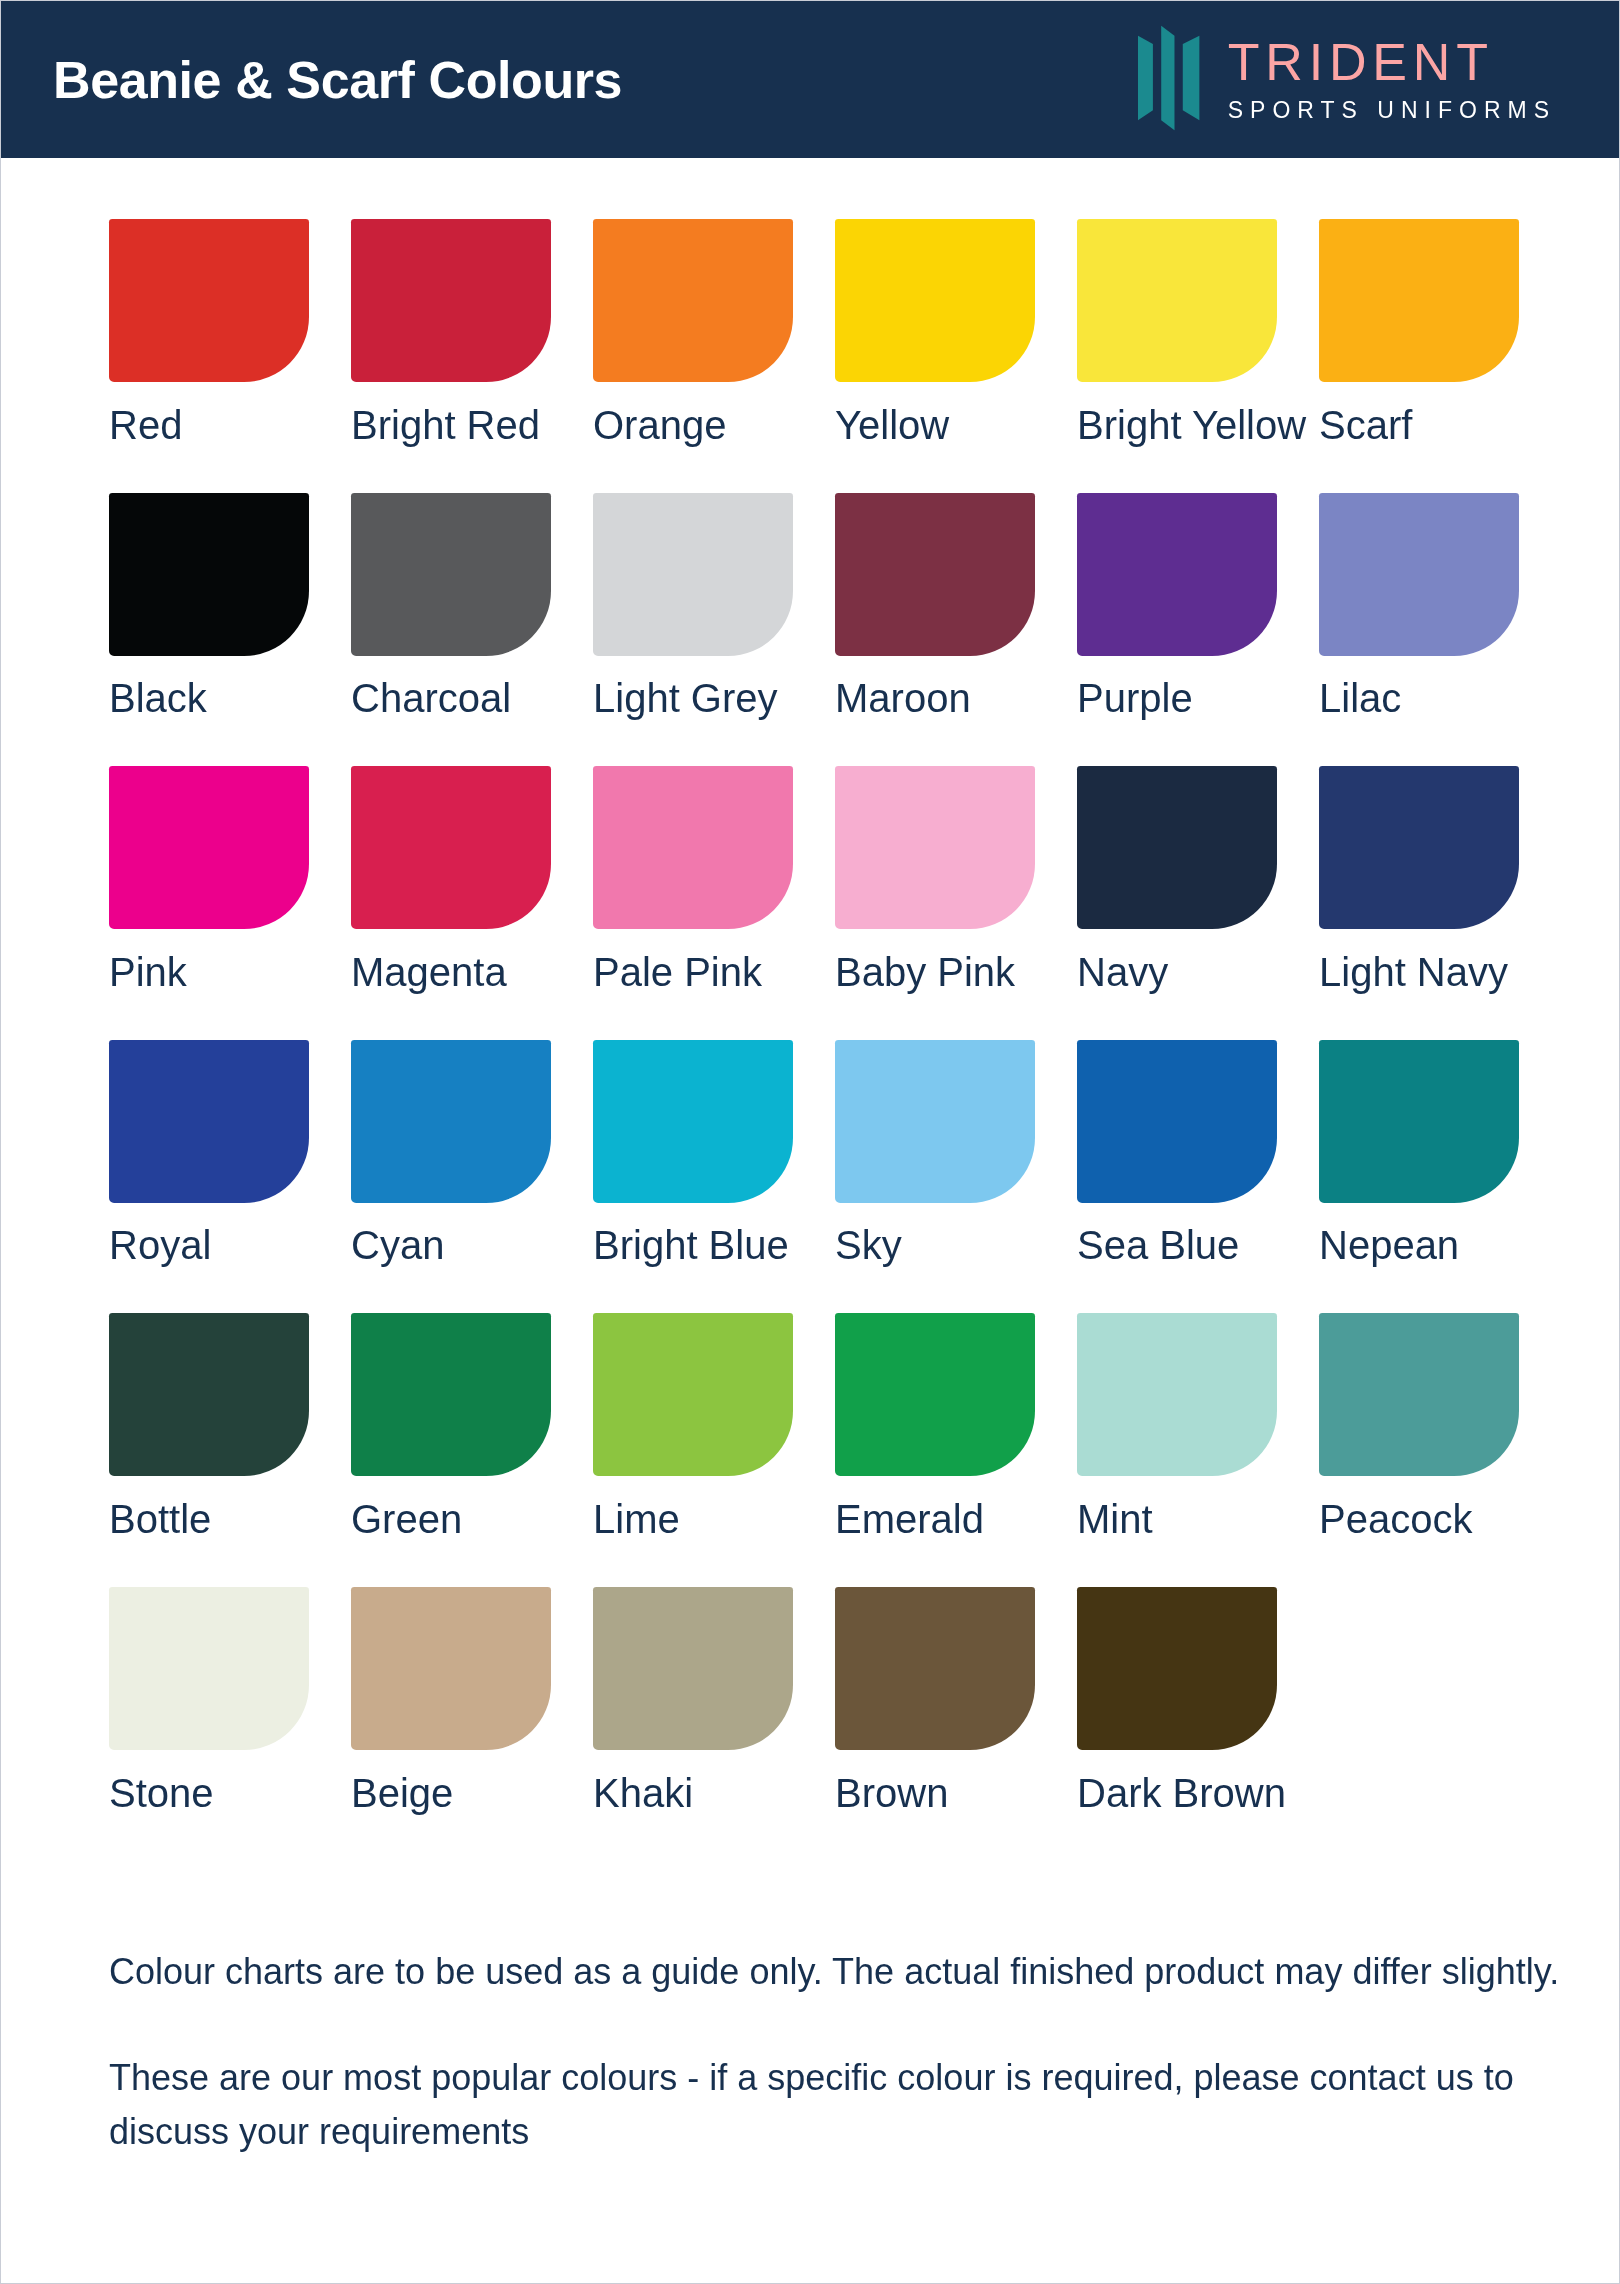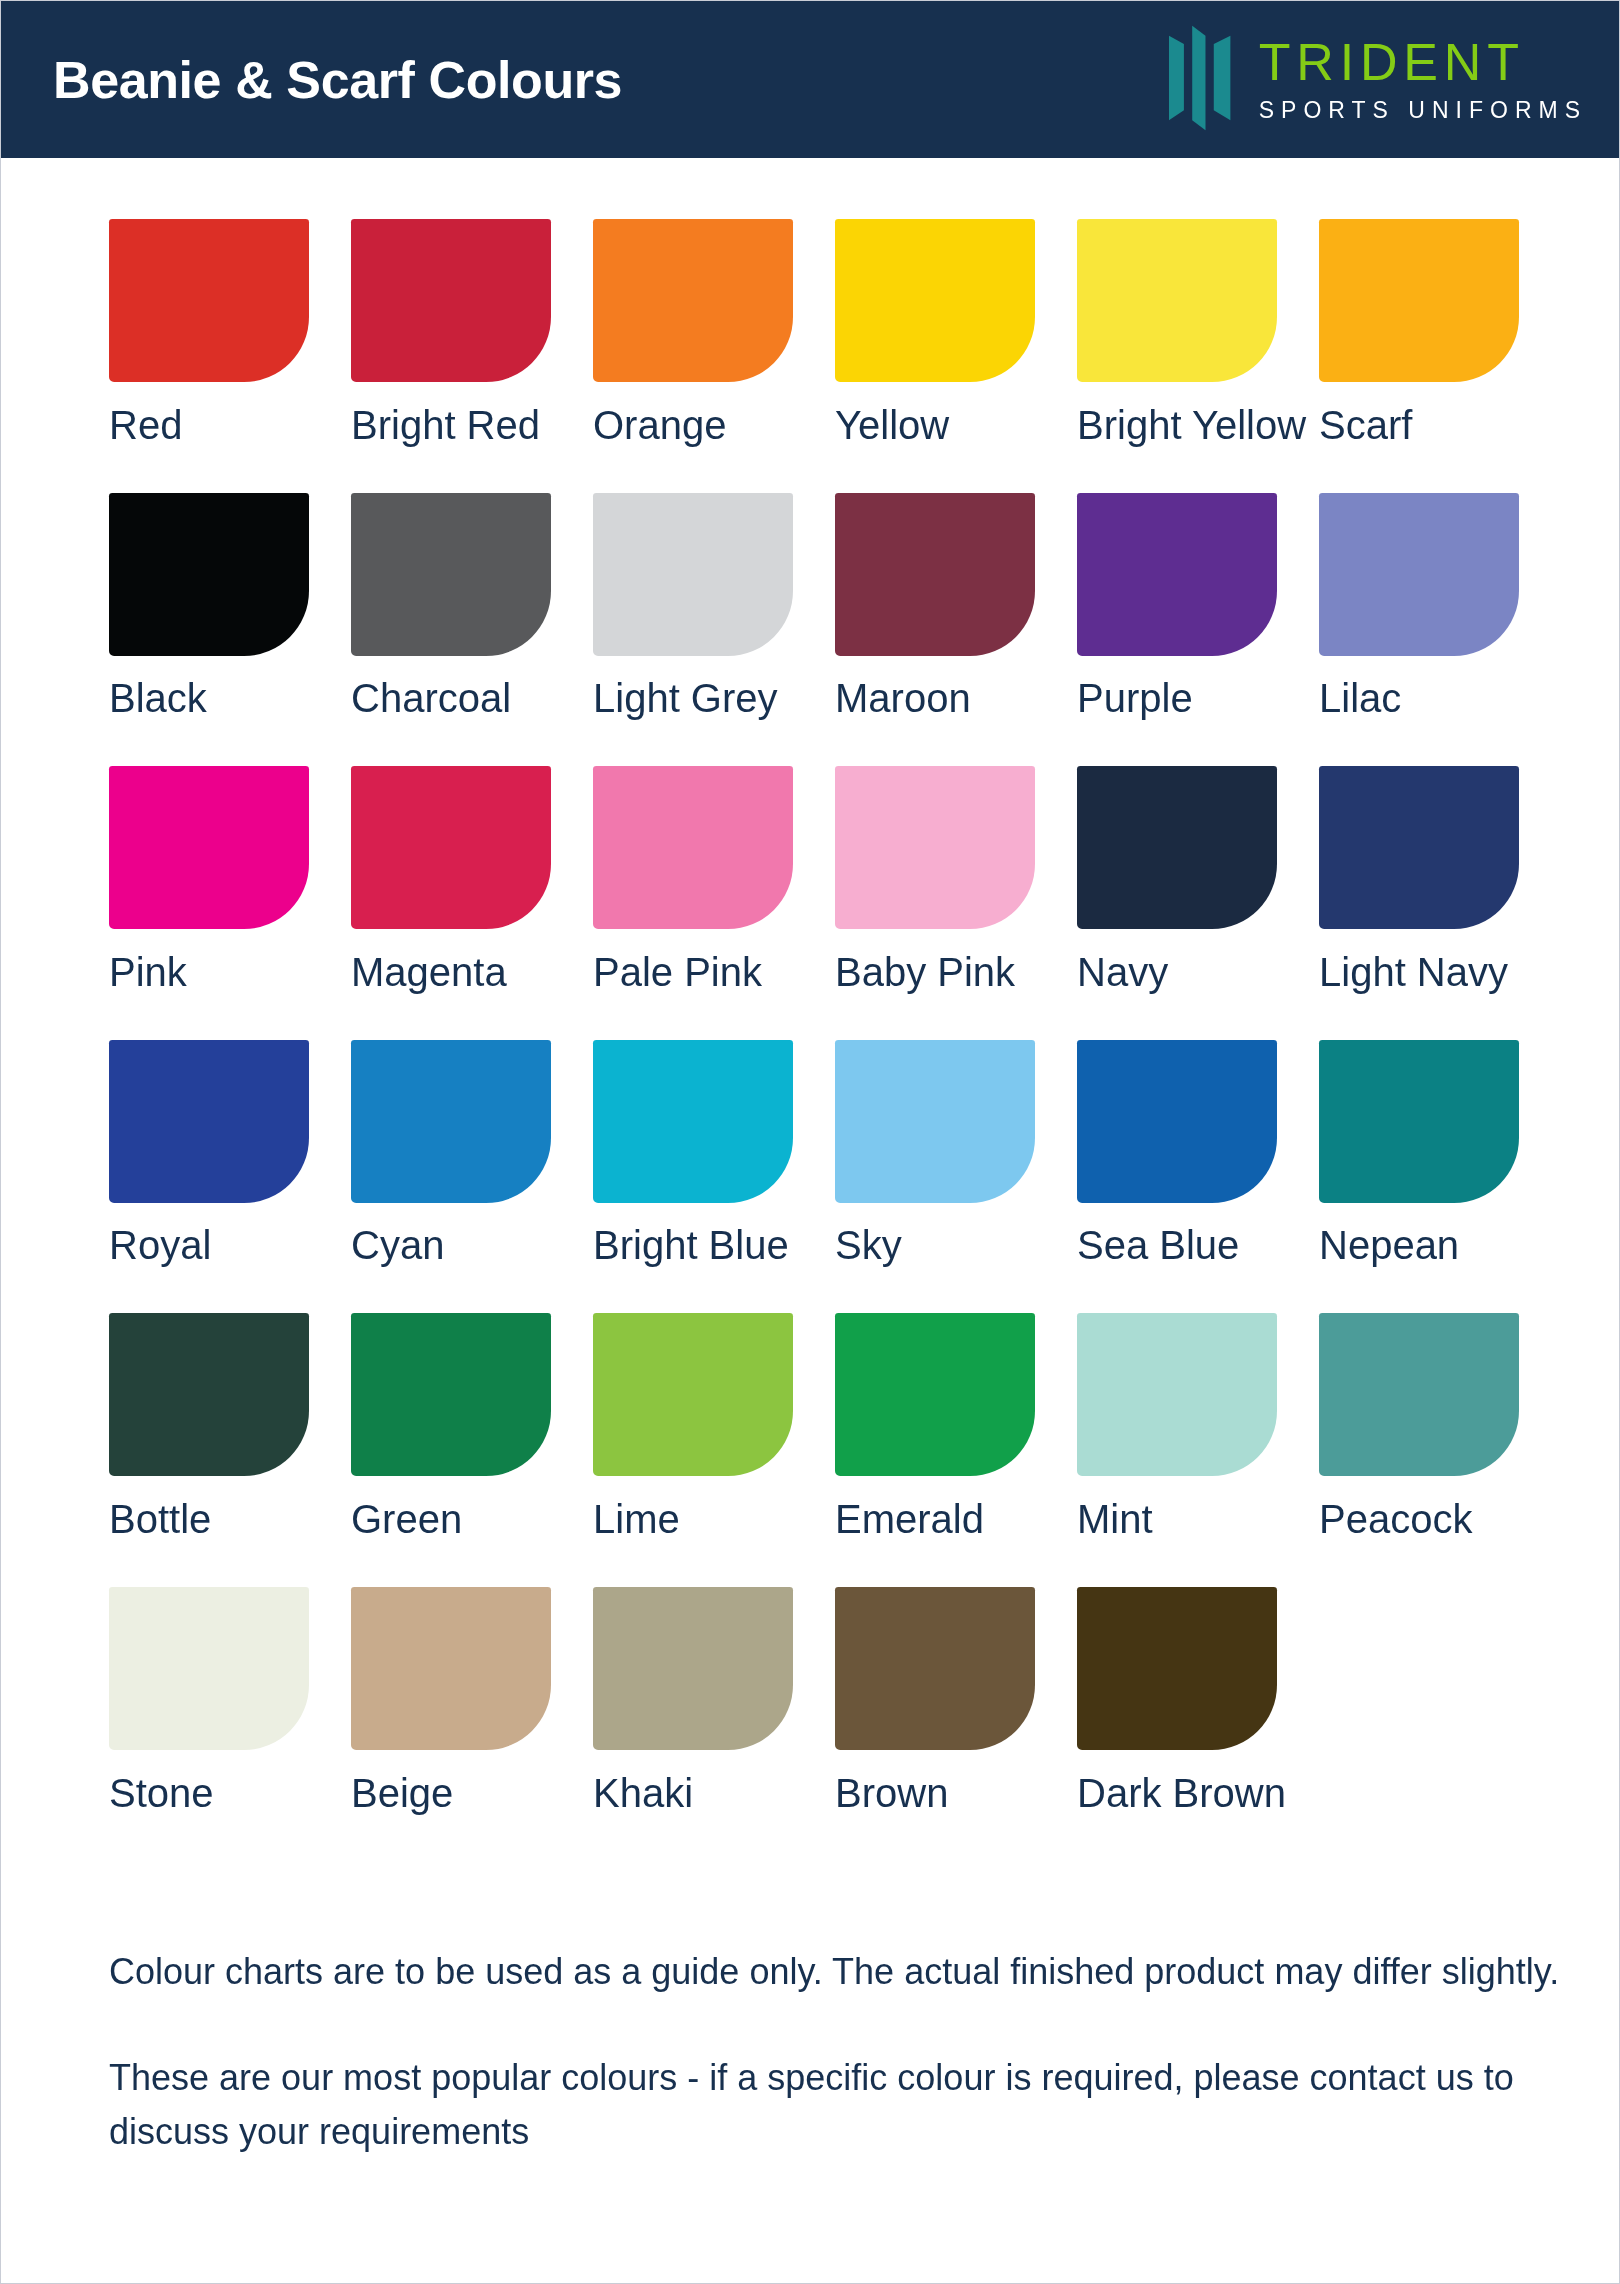--- a/index.html
+++ b/index.html
@@ -19,21 +19,21 @@
 
   
   .header {
     position:absolute;
     left:0; top:0;
     width:1620px; height:157px;
     background:#17304f;
     display:flex;
     align-items:center;
     justify-content:space-between;
-    padding:0 34px 0 52px;
+    padding:0 65px 0 52px;
   }
   .header-title {
     color:#ffffff;
     font-size:52px;
     font-weight:bold;
     letter-spacing:-0.4px;
     line-height:1;
     white-space:nowrap;
   }
   .brand {
@@ -41,21 +41,21 @@
     align-items:center;
     gap:21.6px;
   }
   .brand-mark { display:block; flex:0 0 auto; }
   .brand-words {
     display:flex;
     flex-direction:column;
     align-items:stretch;
   }
   .brand-name {
-    color:#84cc16;
+    color:#fca5a5;
     font-size:52px;
     font-weight:normal;
     letter-spacing:5.8px;
     line-height:0.98;
     white-space:nowrap;
   }
   .brand-tag {
     color:#ffffff;
     font-size:23px;
     font-weight:normal;

